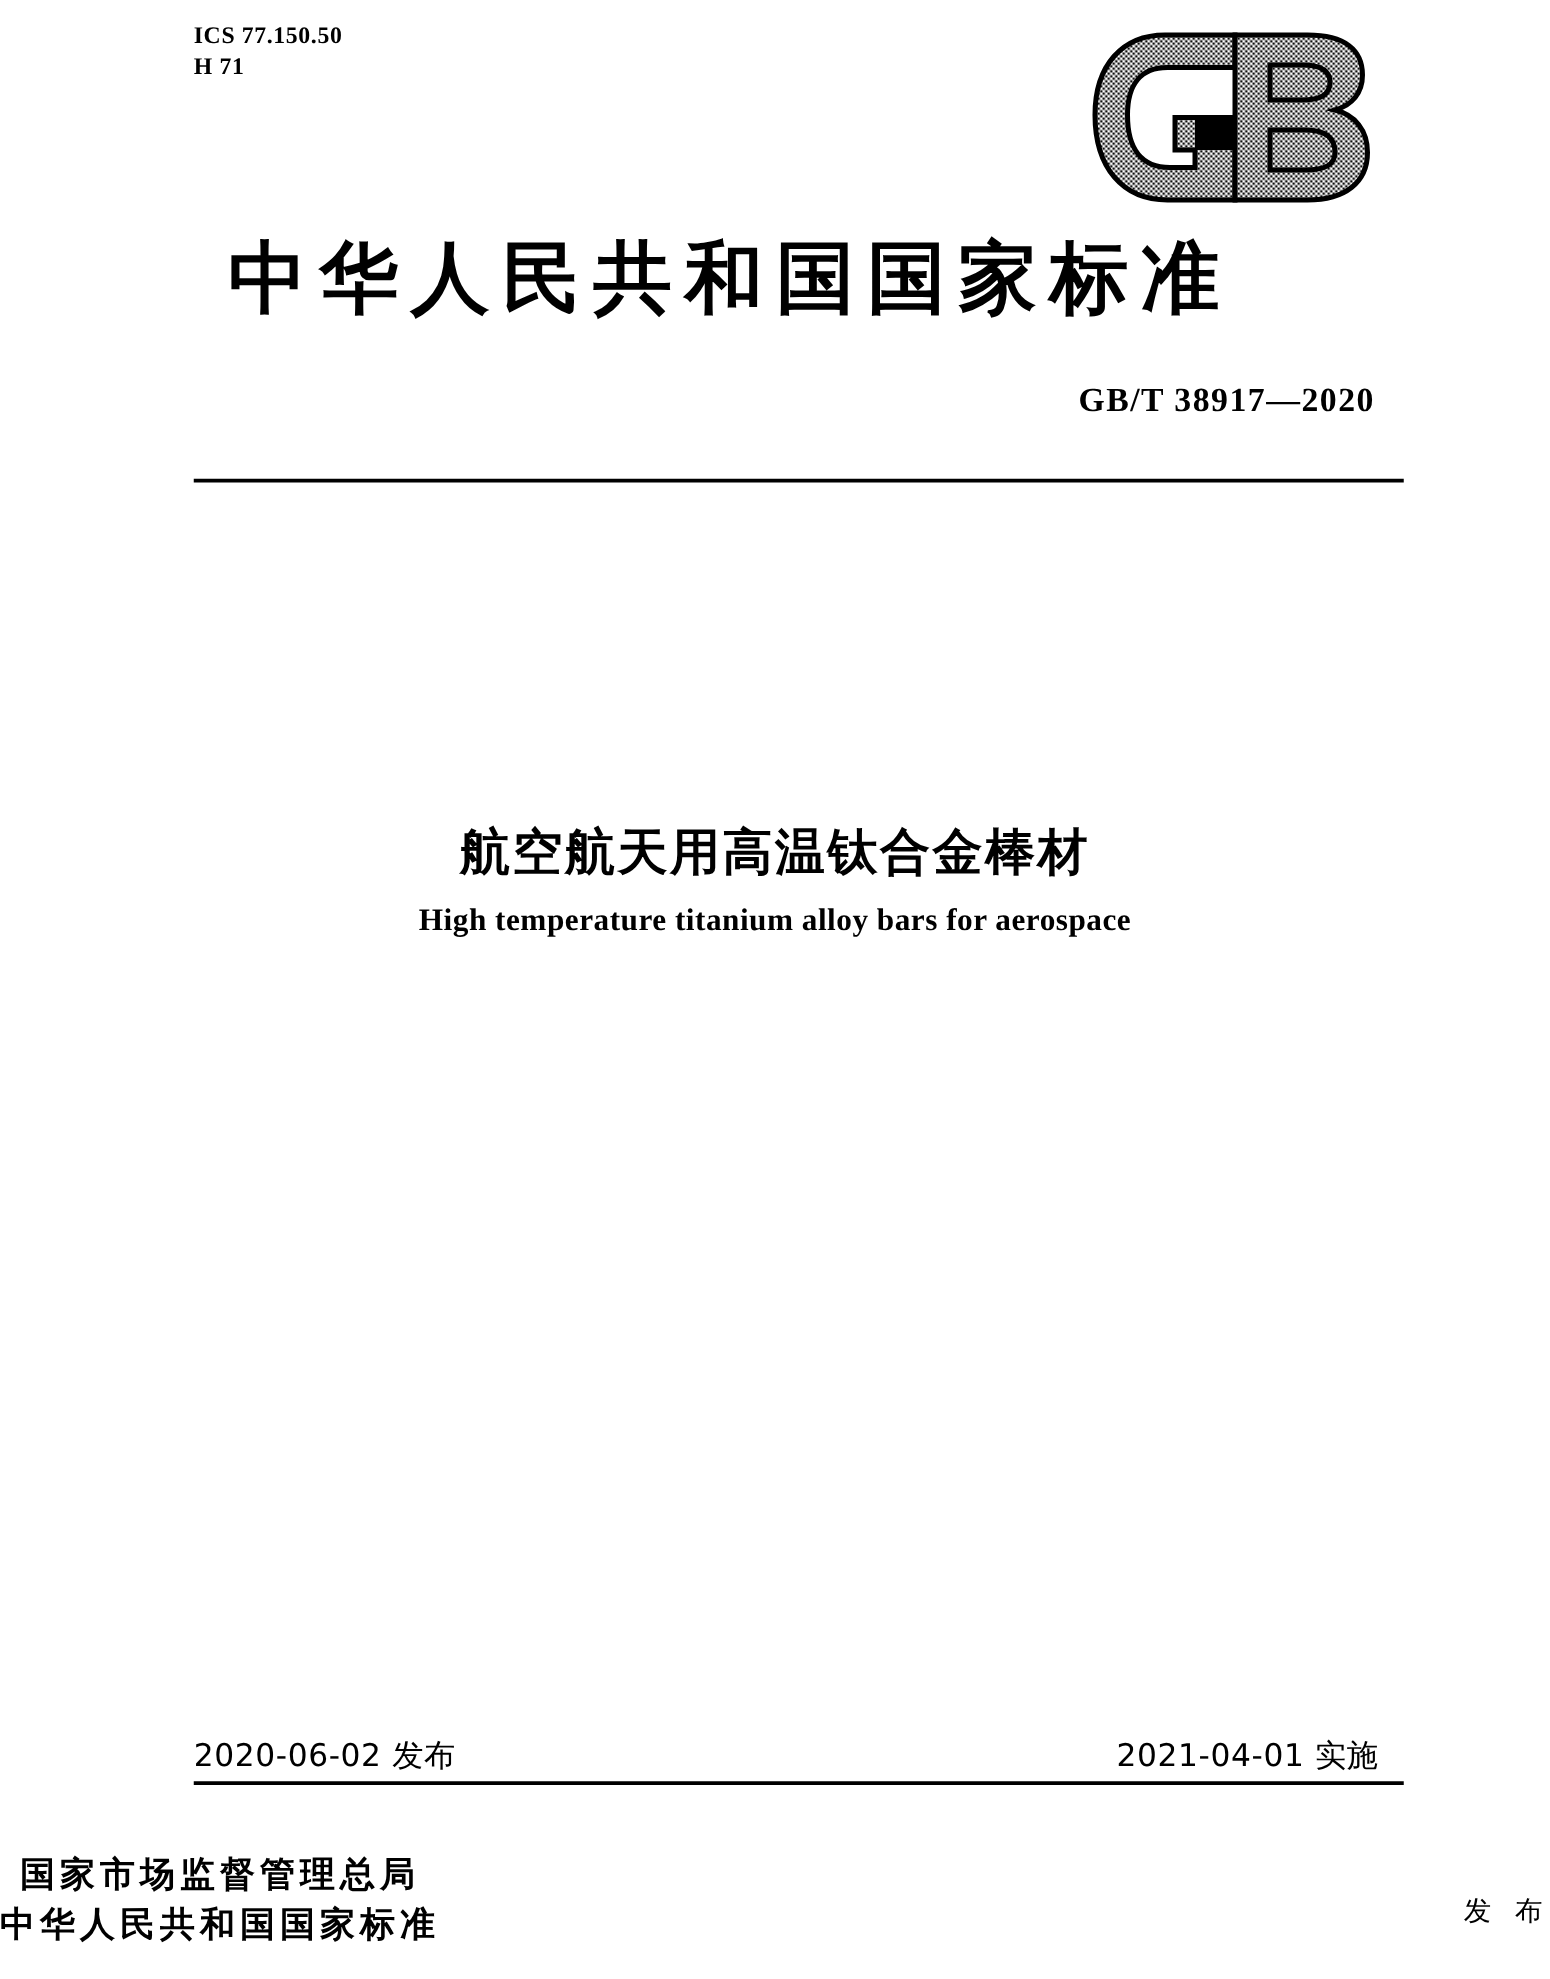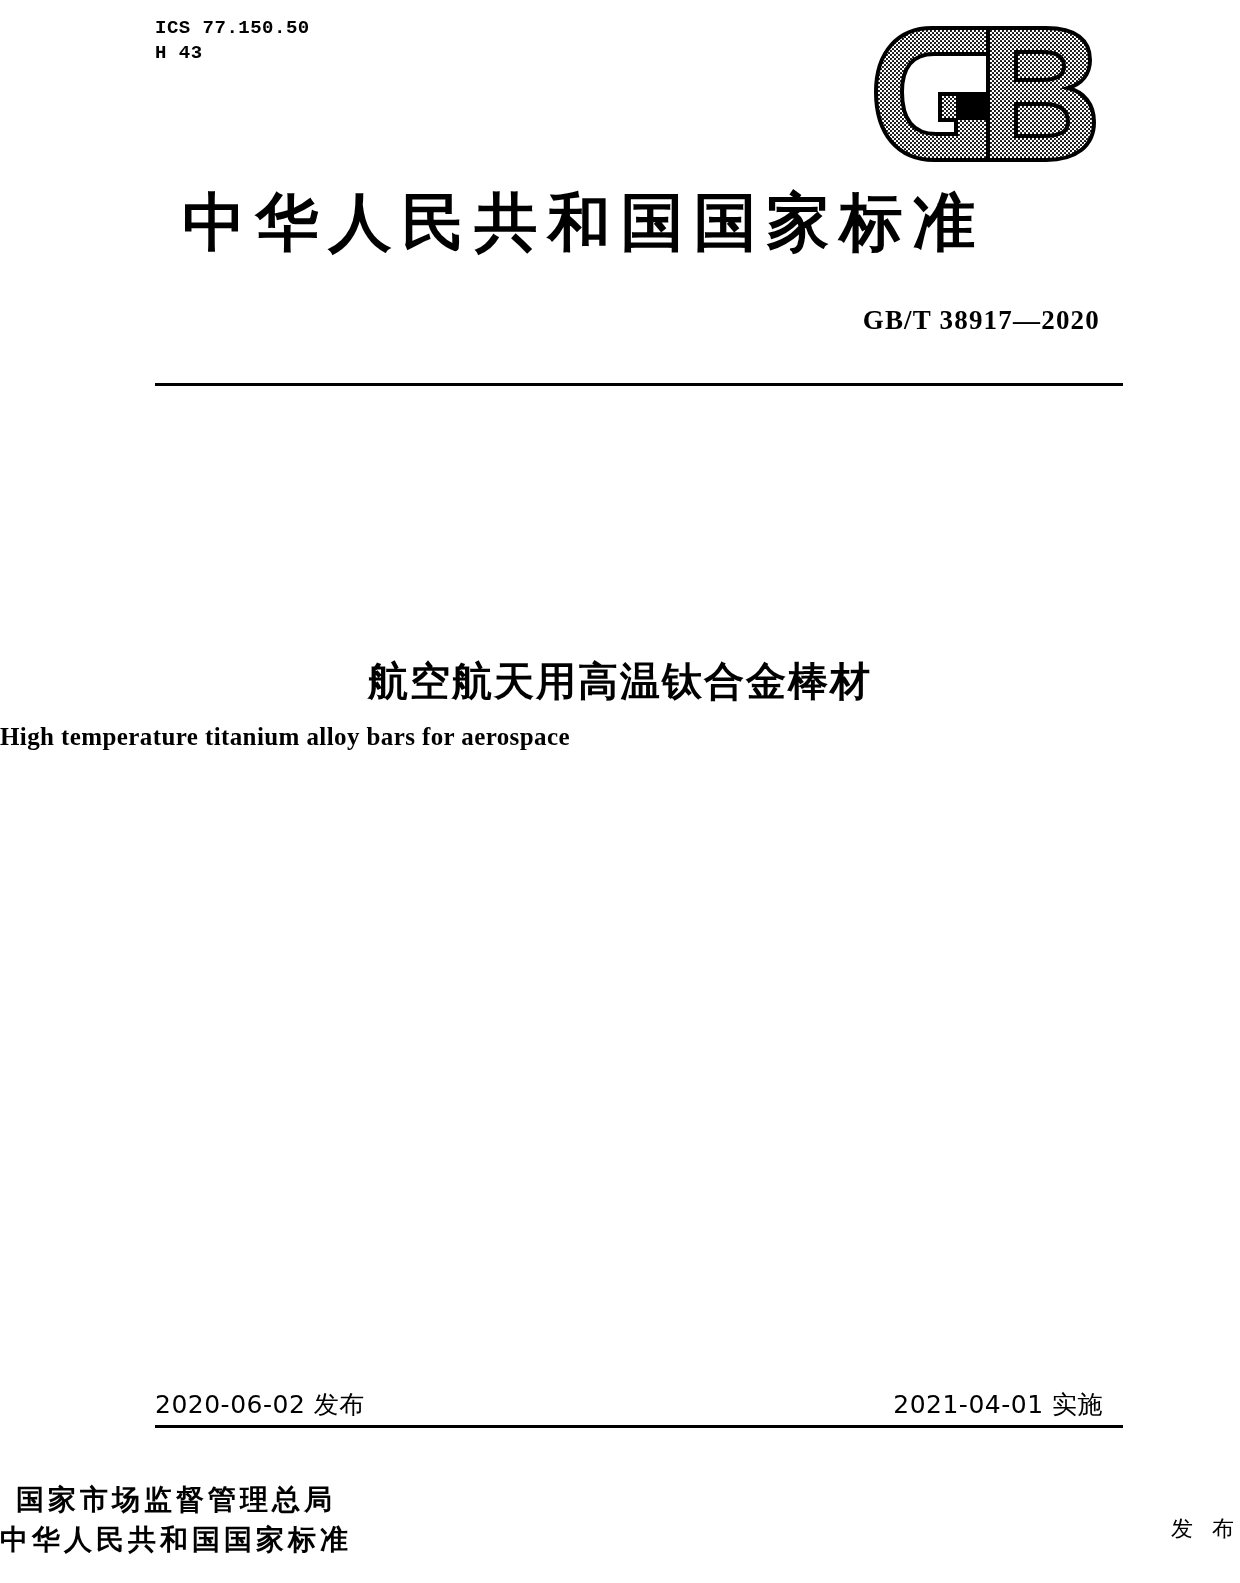--- a/index.html
+++ b/index.html
@@ -21,21 +21,21 @@
     left: 0; top: 0;
     width: 1240px;
     height: 1583px;
   }
 
   
   .ics-block {
     position: absolute;
     left: 155px;
     top: 16px;
-    font-family: Liberation Mono, monospace;
+    font-family: Liberation Serif, serif;
     font-weight: bold;
     font-size: 19px;
     line-height: 25px;
     letter-spacing: 0.5px;
   }
   .ics-block div { white-space: nowrap; }
 
   
   .gb-logo {
     position: absolute;
@@ -103,20 +103,21 @@
     font-size: 40px;
     letter-spacing: 2px;
     white-space: nowrap;
     margin-top: 40px;
   }
   .subject-en {
     position: absolute;
     left: 0;
     top: 723px;
     width: 1240px;
+    text-align: center;
     font-family: "Liberation Serif", serif;
     font-weight: bold;
     font-size: 25px;
     letter-spacing: 0.4px;
     white-space: nowrap;
   }
 
   
   .date-issue {
     position: absolute;
@@ -166,21 +167,21 @@
     white-space: nowrap;
   }
 </style>
 </head>
 <body>
 
 <div class="page">
 
   <div class="ics-block">
     <div>ICS 77.150.50</div>
-    <div>H 43</div>
+    <div>H 71</div>
   </div>
 
   <div class="gb-logo">
     <svg width="230" height="150" viewBox="0 0 230 150" xmlns="http://www.w3.org/2000/svg">
       <defs>
         <pattern id="dots" width="4" height="4" patternUnits="userSpaceOnUse">
           <rect width="4" height="4" fill="#ffffff"></rect>
           <circle cx="1" cy="1" r="1.05" fill="#000000"></circle>
           <circle cx="3" cy="3" r="1.05" fill="#000000"></circle>
         </pattern>

